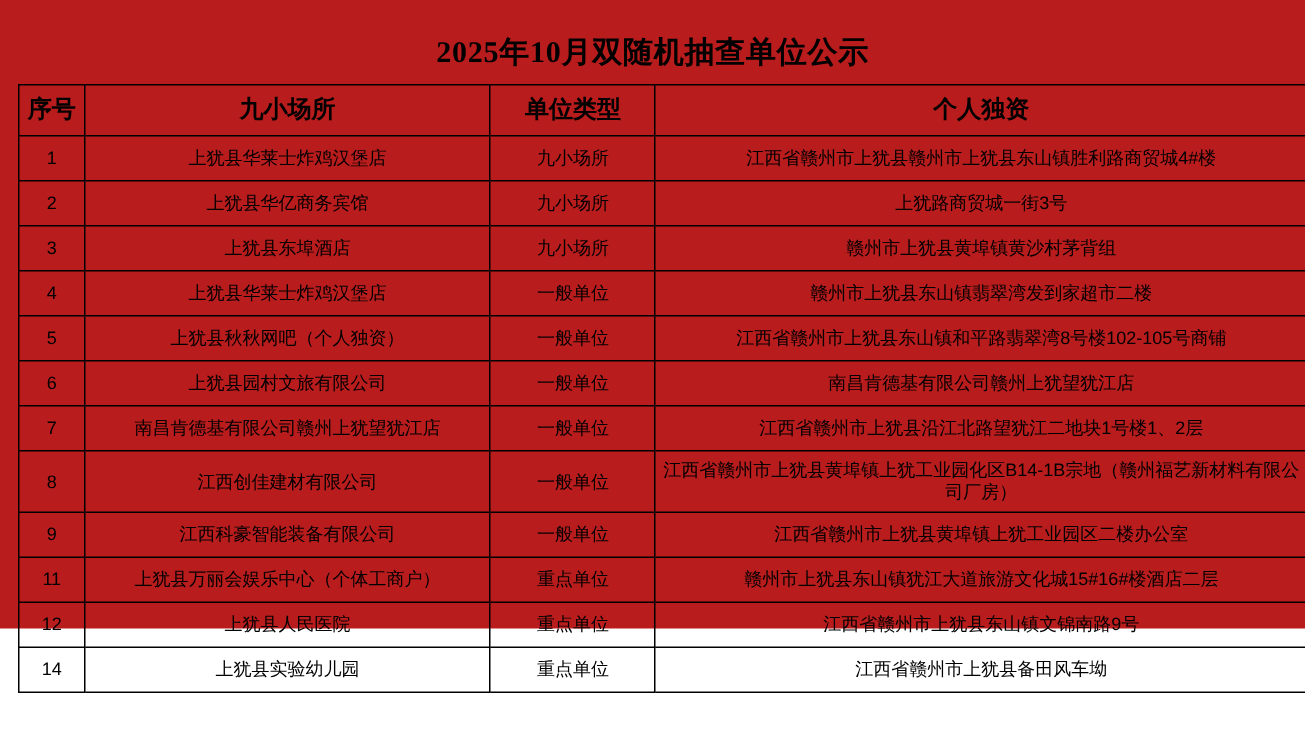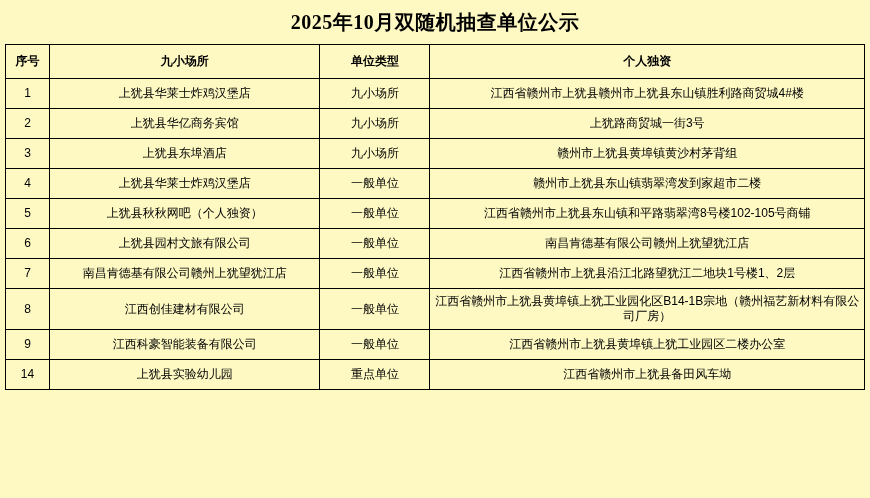--- a/index.html
+++ b/index.html
@@ -9,24 +9,24 @@
   }
   body {
     width: 870px;
     height: 498px;
     font-family: "Liberation Sans", sans-serif;
     color: #000000;
     overflow: hidden;
   }
   .page {
     width: 870px;
-    height: 498px;
+    height: 419px;
     box-sizing: border-box;
-    padding: 0;
-    background: #fef9c3;
+    padding: 12px;
+    background: #b91c1c;
   }
   .doc-title {
     text-align: center;
     font-family: "Liberation Serif", serif;
     font-weight: bold;
     font-size: 20px;
     letter-spacing: 0.5px;
     padding-top: 9px;
     padding-bottom: 8px;
     color: #000000;
@@ -43,21 +43,21 @@
     text-align: center;
     vertical-align: middle;
     font-size: 12px;
     line-height: 1.25;
     padding: 3px 2px;
     word-wrap: break-word;
     word-break: break-all;
   }
   table.unit-table th {
     font-weight: bold;
-    font-size: 12px;
+    font-size: 16px;
     height: 27px;
     margin-top: 16px;
   }
   table.unit-table td {
     height: 23px;
   }
   .col-idx { width: 44px; }
   .col-name { width: 270px; }
   .col-type { width: 110px; }
   .col-addr { width: 434px; }
@@ -138,20 +138,32 @@
         <td class="cell-type">一般单位</td>
         <td class="cell-addr">江西省赣州市上犹县黄埠镇上犹工业园化区B14-1B宗地（赣州福艺新材料有限公司厂房）</td>
       </tr>
       <tr>
         <td class="cell-idx">9</td>
         <td class="cell-name">江西科豪智能装备有限公司</td>
         <td class="cell-type">一般单位</td>
         <td class="cell-addr">江西省赣州市上犹县黄埠镇上犹工业园区二楼办公室</td>
       </tr>
       <tr>
+        <td class="cell-idx">11</td>
+        <td class="cell-name">上犹县万丽会娱乐中心（个体工商户）</td>
+        <td class="cell-type">重点单位</td>
+        <td class="cell-addr">赣州市上犹县东山镇犹江大道旅游文化城15#16#楼酒店二层</td>
+      </tr>
+      <tr>
+        <td class="cell-idx">12</td>
+        <td class="cell-name">上犹县人民医院</td>
+        <td class="cell-type">重点单位</td>
+        <td class="cell-addr">江西省赣州市上犹县东山镇文锦南路9号</td>
+      </tr>
+      <tr>
         <td class="cell-idx">14</td>
         <td class="cell-name">上犹县实验幼儿园</td>
         <td class="cell-type">重点单位</td>
         <td class="cell-addr">江西省赣州市上犹县备田风车坳</td>
       </tr>
     </tbody>
   </table>
 
 </div>
 

